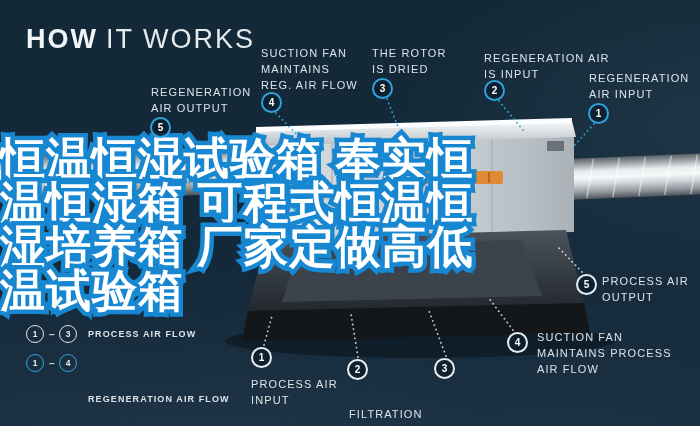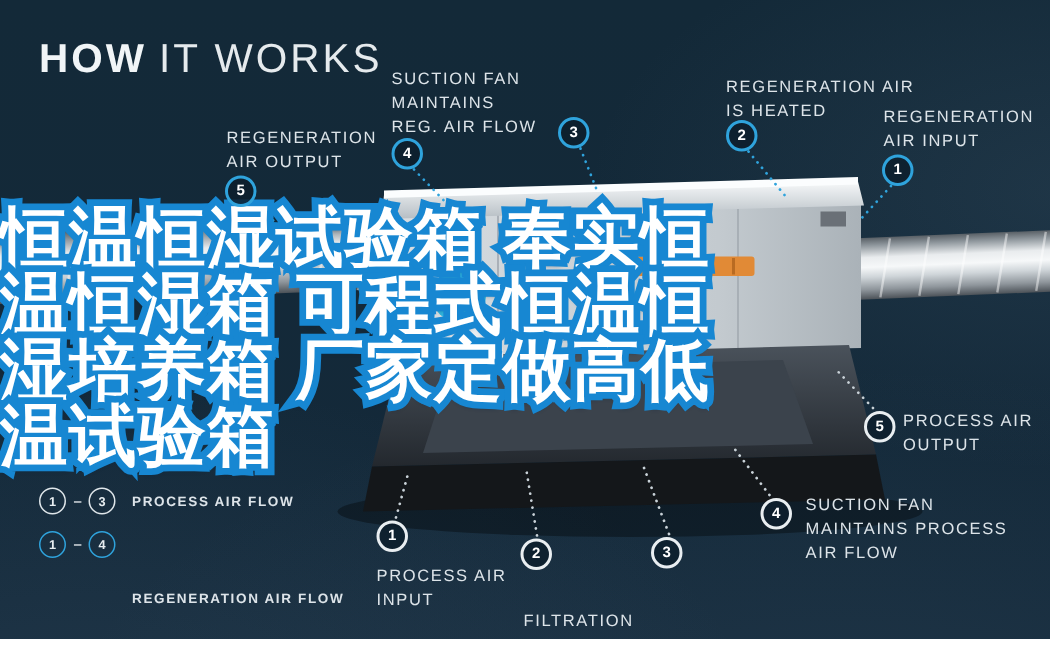--- a/index.html
+++ b/index.html
@@ -156,24 +156,26 @@
 
   <div class="lbl" style="left:151px;top:85px;">REGENERATION
 AIR OUTPUT</div>
   <div class="badge blue" style="left:150px;top:117px;">5</div>
 
   <div class="lbl" style="left:261px;top:46px;">SUCTION FAN
 MAINTAINS
 REG. AIR FLOW</div>
   <div class="badge blue" style="left:261px;top:92px;">4</div>
 
+  <div class="lbl" style="left:372px;top:46px;">THE ROTOR
+IS DRIED</div>
   <div class="badge blue" style="left:372px;top:78px;">3</div>
 
   <div class="lbl" style="left:484px;top:51px;">REGENERATION AIR
-IS HEATED</div>
+IS INPUT</div>
   <div class="badge blue" style="left:484px;top:80px;">2</div>
 
   <div class="lbl" style="left:589px;top:71px;">REGENERATION
 AIR INPUT</div>
   <div class="badge blue" style="left:588px;top:103px;">1</div>
 
   <div class="badge white" style="left:251px;top:347px;">1</div>
   <div class="lbl" style="left:251px;top:377px;">PROCESS AIR
 INPUT</div>
 

